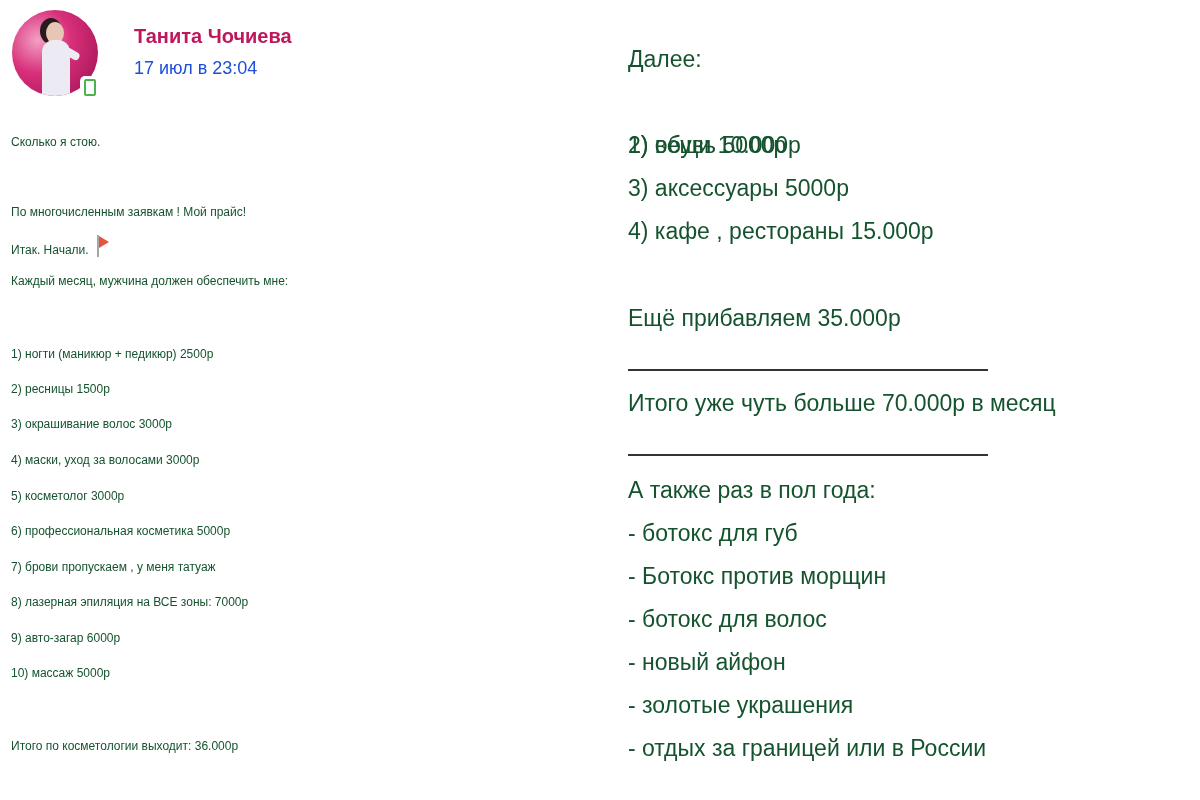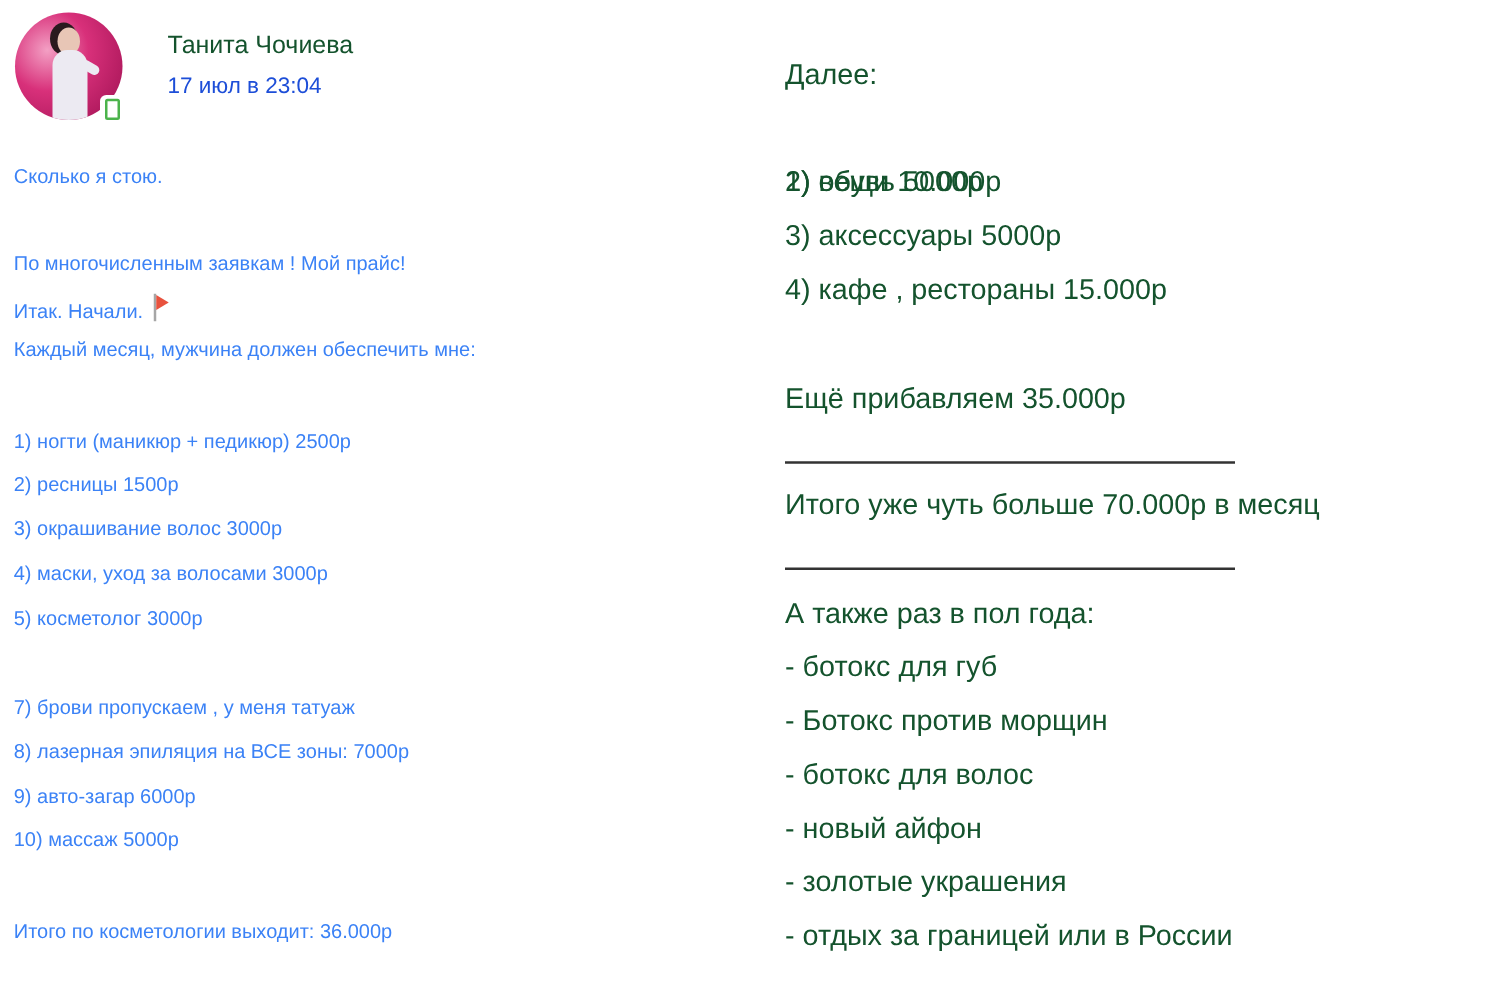--- a/index.html
+++ b/index.html
@@ -92,37 +92,37 @@
       height: 13px;
       border: 2px solid #4bb34b;
       border-radius: 2px;
       background: #ffffff;
     }
     .author-name {
       position: absolute;
       left: 124px;
       top: 17px;
       font-size: 20px;
-      color: #14532d;
-      font-weight: normal;
+      color: #be185d;
+      font-weight: bold;
       white-space: nowrap;
     }
     .post-date {
       position: absolute;
       left: 124px;
       top: 50px;
       font-size: 18px;
       color: #1d4ed8;
       white-space: nowrap;
     }
     .left-text {
       position: absolute;
       left: 11px;
-      font-size: 16px;
-      color: #3b82f6;
+      font-size: 12px;
+      color: #14532d;
       white-space: nowrap;
       line-height: 22px;
     }
     .right-text {
       position: absolute;
       left: 18px;
       font-size: 23px;
       color: #14532d;
       white-space: nowrap;
       line-height: 30px;
@@ -185,20 +185,21 @@
   <div class="left-text" style="top:235px;">
     <span>Итак. Начали.</span><span class="flag-icon"><span class="pole"></span><span class="cloth"></span></span>
   </div>
   <div class="left-text" style="top:270px;">Каждый месяц, мужчина должен обеспечить мне:</div>
 
   <div class="left-text" style="top:343px;">1) ногти (маникюр + педикюр) 2500р</div>
   <div class="left-text" style="top:378px;">2) ресницы 1500р</div>
   <div class="left-text" style="top:413px;">3) окрашивание волос 3000р</div>
   <div class="left-text" style="top:449px;">4) маски, уход за волосами 3000р</div>
   <div class="left-text" style="top:485px;">5) косметолог 3000р</div>
+  <div class="left-text" style="top:520px;">6) профессиональная косметика 5000р</div>
   <div class="left-text" style="top:556px;">7) брови пропускаем , у меня татуаж</div>
   <div class="left-text" style="top:591px;">8) лазерная эпиляция на ВСЕ зоны: 7000р</div>
   <div class="left-text" style="top:627px;">9) авто-загар 6000р</div>
   <div class="left-text" style="top:662px;">10) массаж 5000р</div>
 
   <div class="left-text" style="top:735px;">Итого по косметологии выходит: 36.000р</div>
 </div>
 
 <div class="right-col">
   <div class="right-text" style="top:44px;">Далее:</div>

